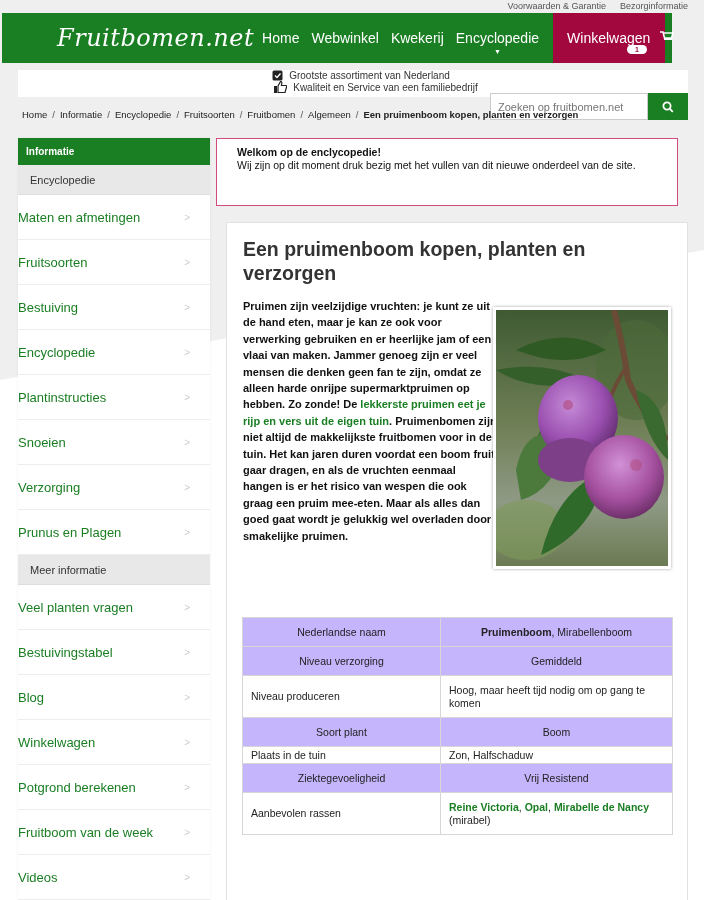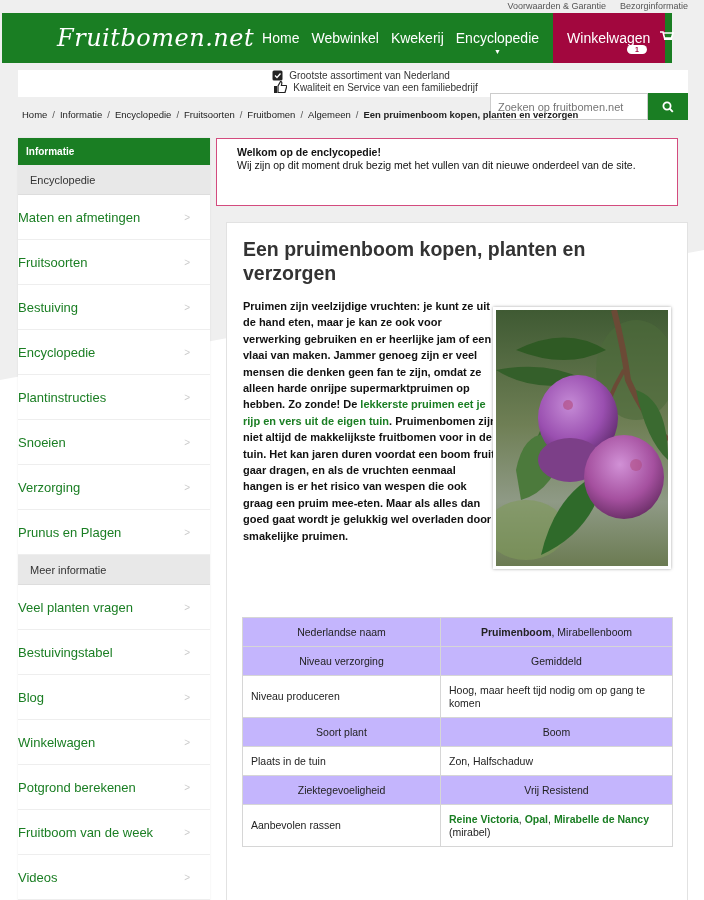--- a/index.html
+++ b/index.html
@@ -362,21 +362,21 @@
         <td>Gemiddeld</td>
       </tr>
       <tr class="even" style="height:42px">
         <td class="k">Niveau produceren</td>
         <td>Hoog, maar heeft tijd nodig om op gang te komen</td>
       </tr>
       <tr class="odd" style="height:29px">
         <td class="k">Soort plant</td>
         <td>Boom</td>
       </tr>
-      <tr class="even" style="height:29px">
+      <tr class="even" style="height:17px">
         <td class="k">Plaats in de tuin</td>
         <td>Zon, Halfschaduw</td>
       </tr>
       <tr class="odd" style="height:29px">
         <td class="k">Ziektegevoeligheid</td>
         <td>Vrij Resistend</td>
       </tr>
       <tr class="even" style="height:42px">
         <td class="k">Aanbevolen rassen</td>
         <td><a href="#">Reine Victoria</a><span>, </span><a href="#">Opal</a><span>, </span><a href="#">Mirabelle de Nancy</a><br><span>(mirabel)</span></td>

